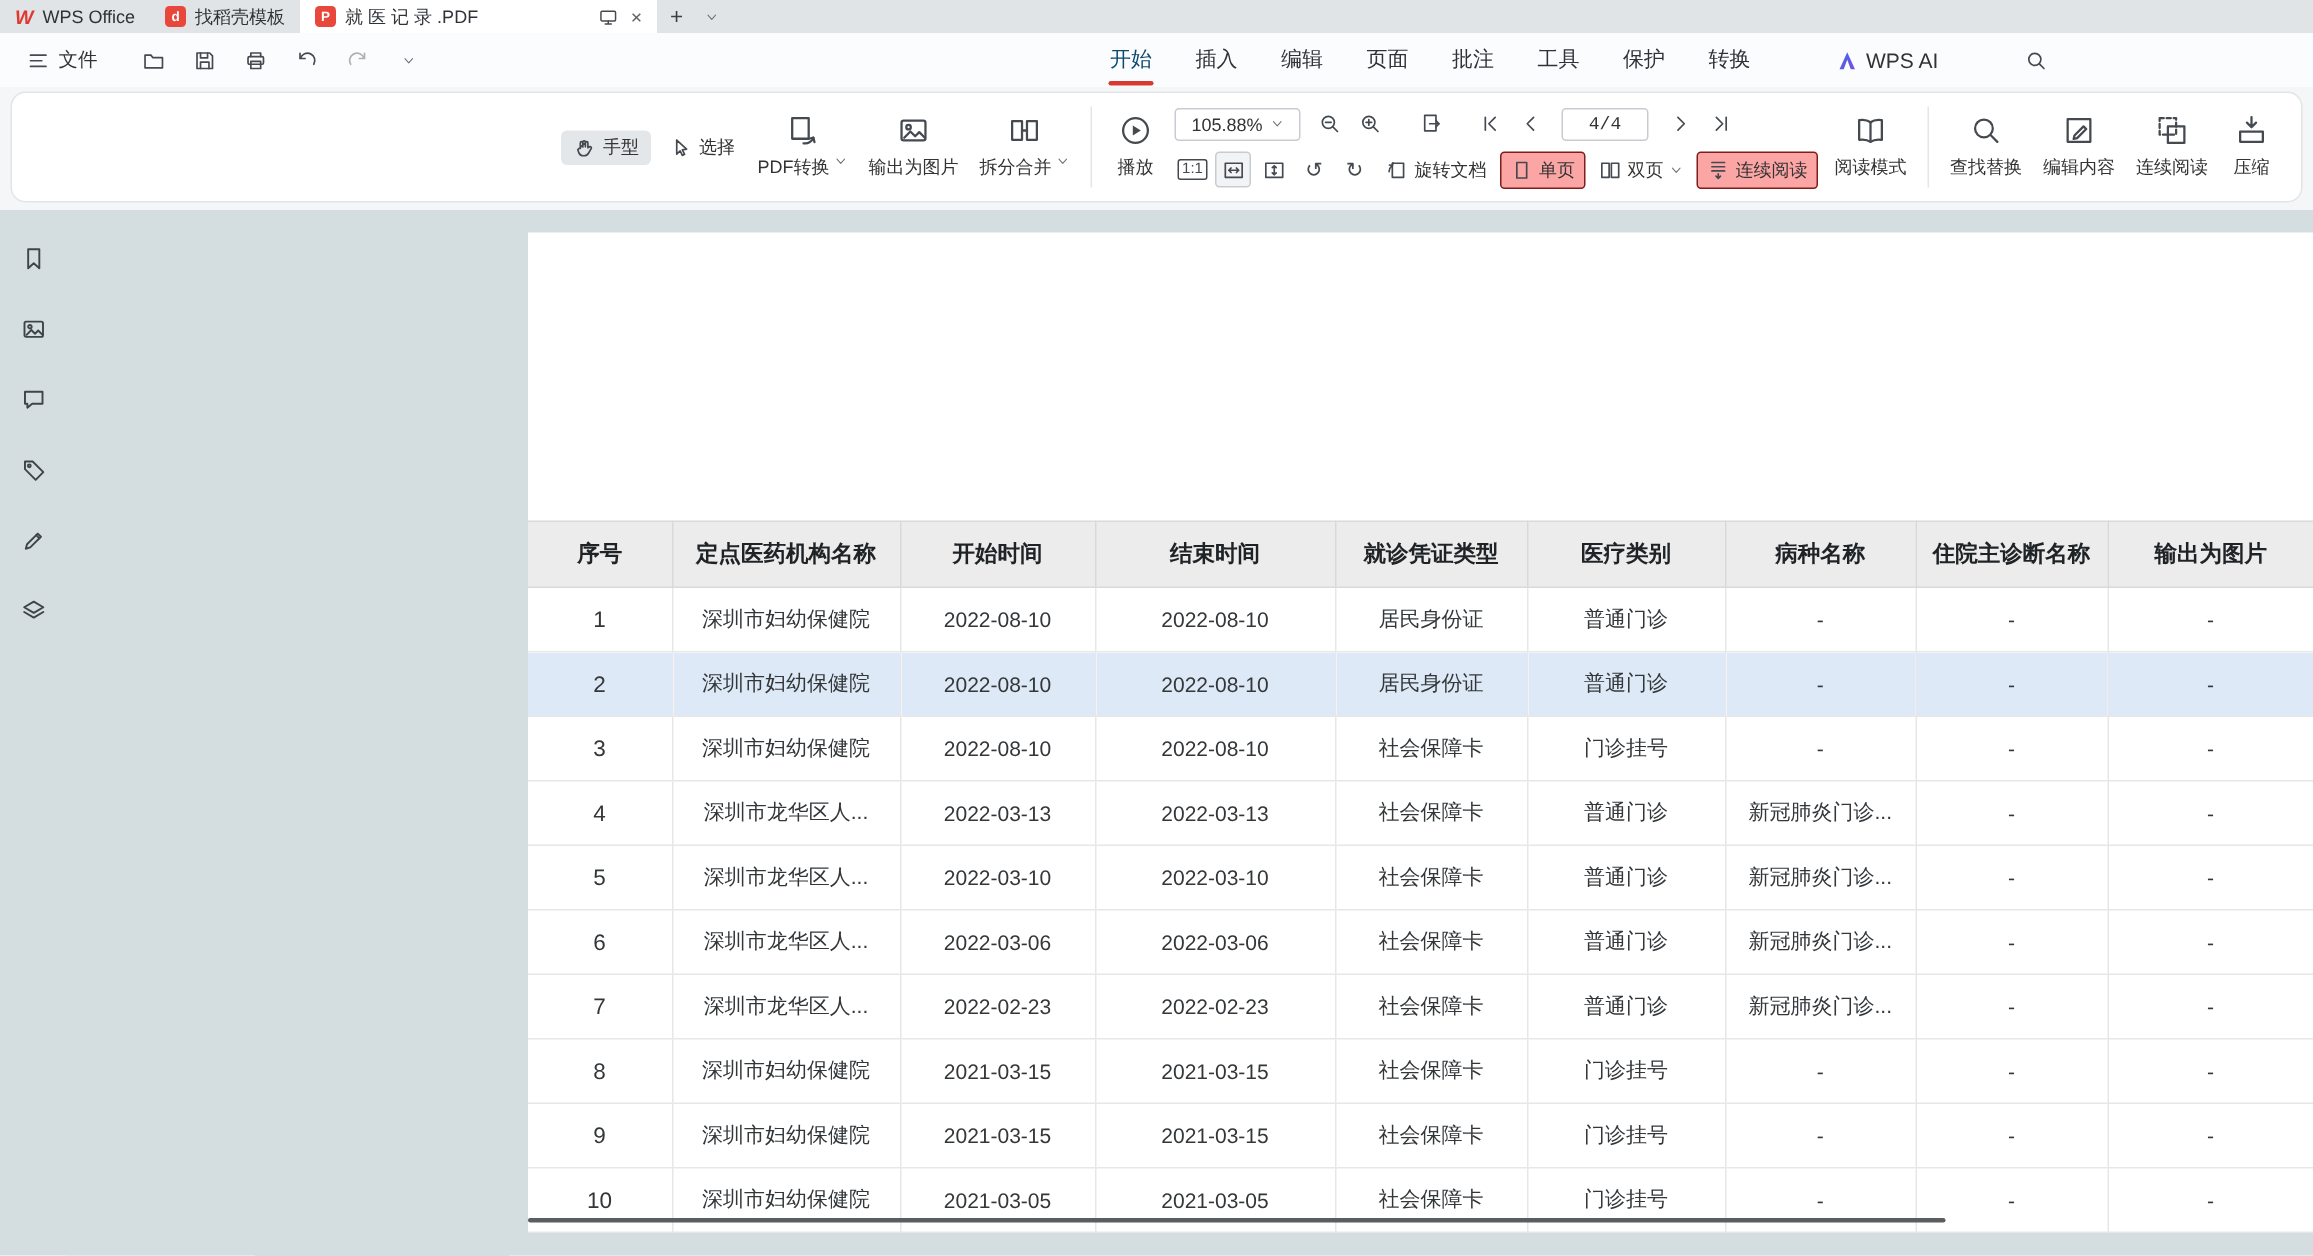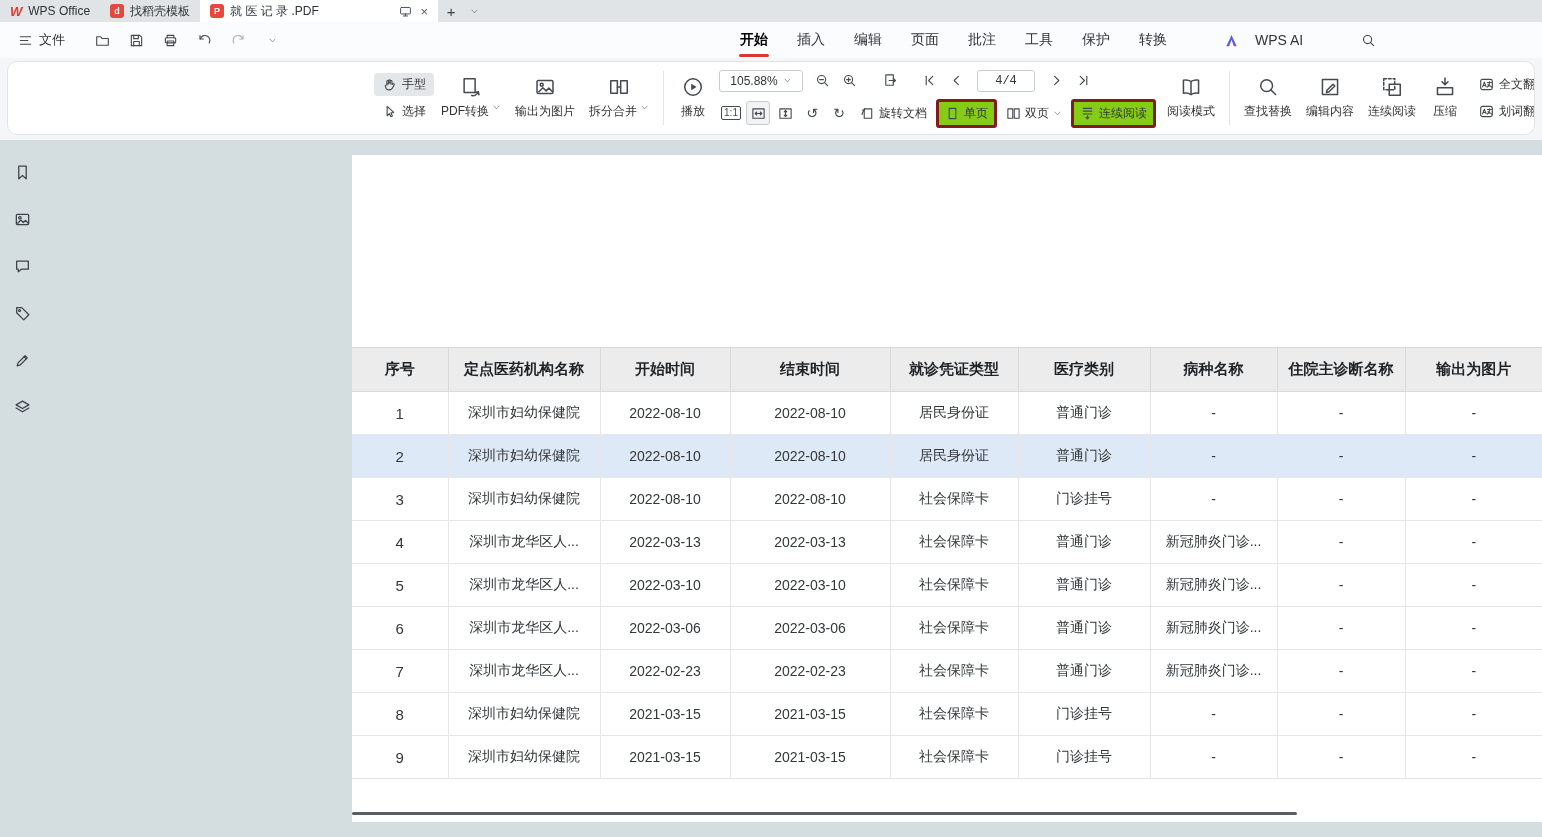--- a/index.html
+++ b/index.html
@@ -29,49 +29,49 @@
 
   
   .menubar{height:36px;background:#fbfcfd;position:relative;display:flex;align-items:center;
     padding:0 10px;font-size:13px}
   .file-btn{display:flex;align-items:center;gap:6px;padding:4px 8px;border-radius:4px}
   .qicons{display:flex;align-items:center;gap:12px;margin-left:18px}
   .qbtn{width:22px;height:22px;display:flex;align-items:center;justify-content:center;border-radius:3px}
   .qbtn.disabled{opacity:.42}
   .menu-tabs{position:absolute;left:740px;top:0;height:100%;display:flex;align-items:center;gap:29px;font-size:14px}
   .menu-tab{position:relative;height:100%;display:flex;align-items:center;color:#2f3338;white-space:nowrap}
-  .menu-tab.active{color:#000000;font-weight:bold}
+  .menu-tab.active{color:#0c4a6e;font-weight:normal}
   .menu-tab.active::after{content:"";position:absolute;left:50%;transform:translateX(-50%);
     bottom:1px;width:30px;height:3px;border-radius:2px;background:#d8382f}
-  .ai-item{display:flex;align-items:center;gap:16px;margin-left:28px;white-space:nowrap}
+  .ai-item{display:flex;align-items:center;gap:5px;margin-left:28px;white-space:nowrap}
   .search-btn{margin-left:24px;width:24px;height:24px;display:flex;align-items:center;justify-content:center}
 
   
   .toolwrap{background:#f4f6f7;padding:3px 7px 5px}
   .toolbar{height:74px;background:#fff;border:1px solid #e2e5e8;border-radius:10px;
     display:flex;align-items:center;padding:0 10px;overflow:hidden}
   .t-spacer{width:356px;flex:0 0 auto}
-  .tool-col{display:flex;flex-direction:column;gap:4px;flex:0 0 auto}
+  .tool-col{display:flex;flex-direction:row;gap:4px;flex:0 0 auto}
   .tool-row{display:flex;align-items:center;gap:5px;font-size:12px;padding:3px 8px;border-radius:4px;white-space:nowrap}
   .tool-row.selected{background:#e4e7ea}
   .big-btn{display:flex;flex-direction:column;align-items:center;justify-content:center;gap:5px;
     font-size:12px;padding:4px 7px;border-radius:4px;min-width:52px;flex:0 0 auto;white-space:nowrap}
   .big-btn .lbl{display:flex;align-items:flex-start;gap:3px}
   .v-div{width:1px;height:54px;background:#e3e6e9;margin:0 7px;flex:0 0 auto}
   .row-cluster{display:flex;flex-direction:column;gap:6px;flex:0 0 auto;margin:0 4px}
   .cl-row{display:flex;align-items:center;gap:3px}
   .icbtn{width:24px;height:24px;display:flex;align-items:center;justify-content:center;border-radius:3px}
   .icbtn.selected{border:1px solid #c7ccd1;background:#f1f3f5}
   .box-ctrl{height:22px;border:1px solid #c7ccd1;border-radius:3px;background:#fff;
     display:flex;align-items:center;justify-content:center;gap:5px;font-size:12px;color:#333;padding:0 7px}
   .zoombox{width:84px;margin-right:4px}
   .pageinput{width:58px;height:22px;margin:0 6px;border:1px solid #c7ccd1;border-radius:3px;
     text-align:center;font-size:12px;color:#333;font-family:Liberation Mono, monospace;outline:none}
   .mini-btn{display:flex;align-items:center;gap:4px;font-size:12px;padding:3px 6px;border-radius:3px;white-space:nowrap}
-  .mini-btn.selected{border:3px solid #7f1d1d;background:#84cc16}
+  .mini-btn.selected{border:1px solid #7f1d1d;background:#fca5a5}
   .oto{font-size:10px;color:#454a50;border:1px solid #454a50;border-radius:2px;padding:0 2px;line-height:12px}
 
   
   .rail{position:absolute;left:0;top:140px;bottom:0;width:44px;display:flex;flex-direction:column;
     align-items:center;padding-top:20px;gap:23px}
   .rail .icbtn svg{width:17px;height:17px;stroke:#3e444a}
 
   
   .content{position:absolute;left:44px;top:140px;right:0;bottom:0;background:#d4dee1}
   .page{position:absolute;left:308px;top:15px;width:1190px;height:667px;background:#fff;overflow:hidden}
@@ -716,17 +716,28 @@
             <td>9</td>
             <td>深圳市妇幼保健院</td>
             <td>2021-03-15</td>
             <td>2021-03-15</td>
             <td>社会保障卡</td>
             <td>门诊挂号</td>
             <td>-</td>
             <td>-</td>
             <td>-</td>
           </tr>
+          <tr>
+            <td>10</td>
+            <td>深圳市妇幼保健院</td>
+            <td>2021-03-05</td>
+            <td>2021-03-05</td>
+            <td>社会保障卡</td>
+            <td>门诊挂号</td>
+            <td>-</td>
+            <td>-</td>
+            <td>-</td>
+          </tr>
         </tbody>
     </table>
   </div>
   <div class="hscroll"></div>
 </div>
 
 </body></html>

